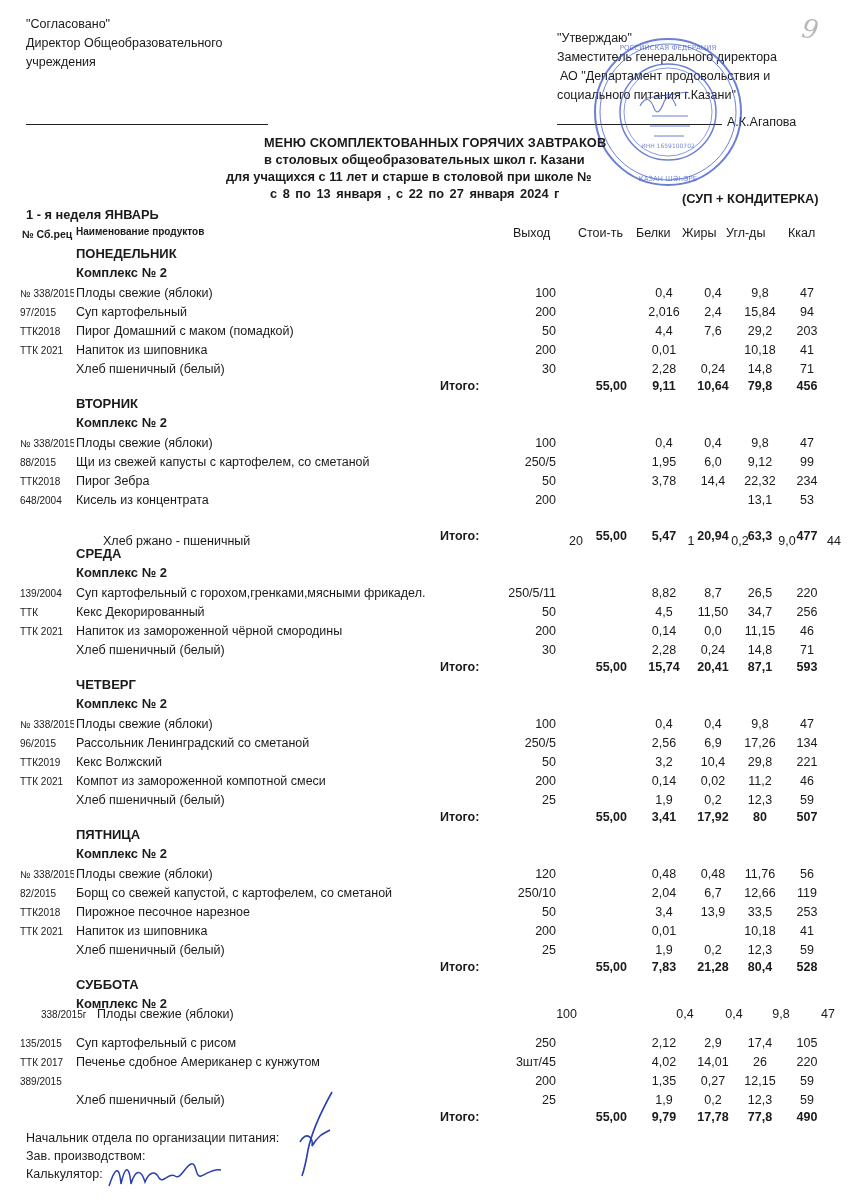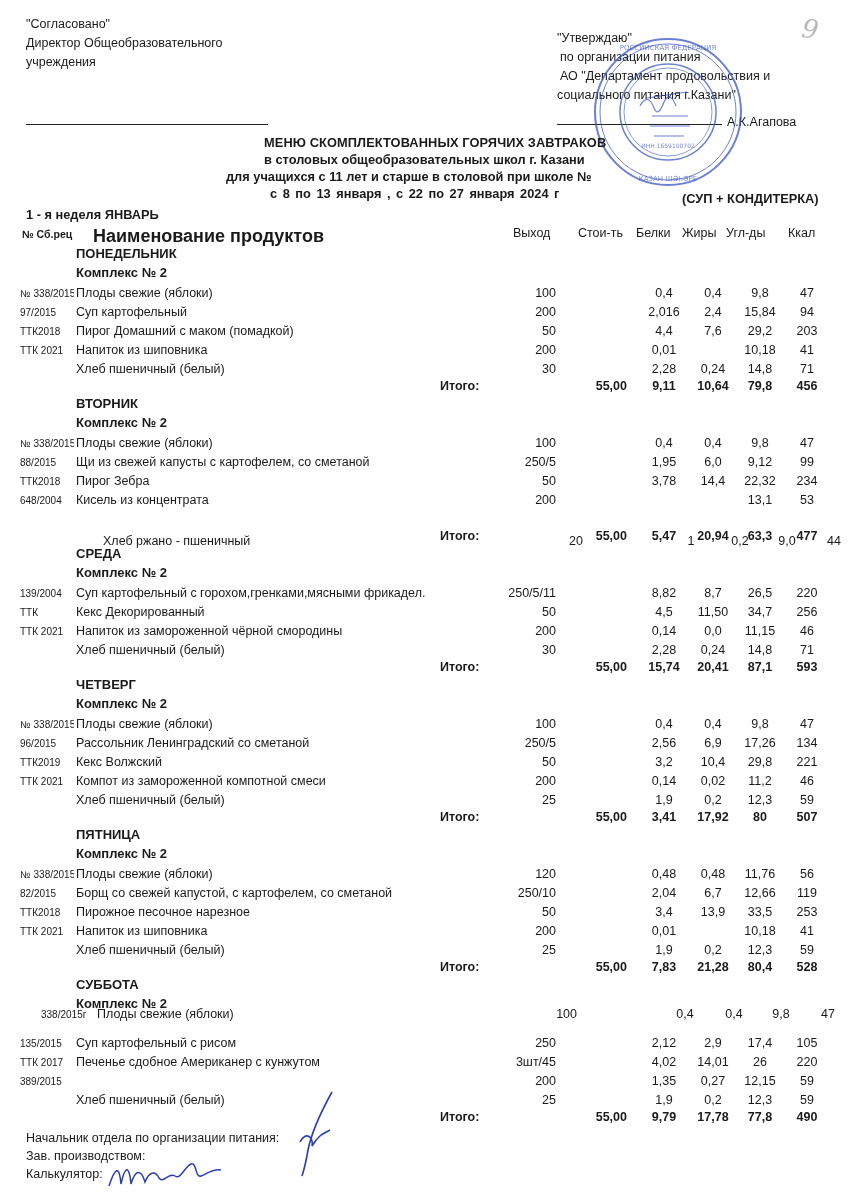--- a/index.html
+++ b/index.html
@@ -18,21 +18,21 @@
   .title { font-weight: bold; font-size: 12.8px; line-height: 17px; margin-left: 30px; }
   .t1 { left: 234px; top: 134px; letter-spacing: 0.1px; }
   .t2 { left: 234px; top: 151px; }
   .t3 { left: 196px; top: 168px; }
   .t4 { left: 240px; top: 185px; word-spacing: 2px; }
   .complex-type { left: 682px; top: 191px; font-weight: bold; font-size: 12.8px; }
   .week { left: 26px; top: 207px; font-weight: bold; font-size: 12.8px; }
 
   .colhead { top: 226px; font-size: 12.5px; }
   .colhead.code { left: 22px; top: 228px; font-size: 10.5px; font-weight: bold; }
-  .colhead.name { left: 93px; font-weight: bold; font-size: 18px; }
+  .colhead.name { left: 76px; font-weight: bold; font-size: 10px; }
 
   .row { position: absolute; left: 0; width: 849px; height: 19px; font-size: 12.5px; line-height: 19px; }
   .row > span { position: absolute; white-space: nowrap; }
   .c-code { left: 20px; width: 54px; font-size: 10px; overflow: hidden; text-align: left; }
   .c-name { left: 76px; }
   .c-out { right: 293px; text-align: right; }
   .c-cost { right: 222px; text-align: right; }
   .c-prot { right: 148px; width: 60px; text-align: right; }
   .c-fat  { right: 106px; width: 60px; text-align: center; }
   .c-carb { right: 59px; width: 60px; text-align: center; }
@@ -52,21 +52,21 @@
 
 <div class="abs hdr-left">
   <div>"Согласовано"</div>
   <div>Директор Общеобразовательного</div>
   <div>учреждения</div>
 </div>
 <div class="abs sigline-left"></div>
 
 <div class="abs hdr-right">
   <div>"Утверждаю"</div>
-  <div class="ind">по организации питания</div>
+  <div>Заместитель генерального директора</div>
   <div class="ind">АО "Департамент продовольствия и</div>
   <div>социального питания г.Казани"</div>
 </div>
 <div class="abs sigline-right"></div>
 <div class="abs agapova">А.К.Агапова</div>
 <div class="abs page-num">9</div>
 
 <svg class="abs stamp" viewBox="0 0 152 152">
   <g fill="none" stroke="#3a55c8" opacity="0.75">
     <circle cx="76" cy="76" r="73" stroke-width="2"></circle>

